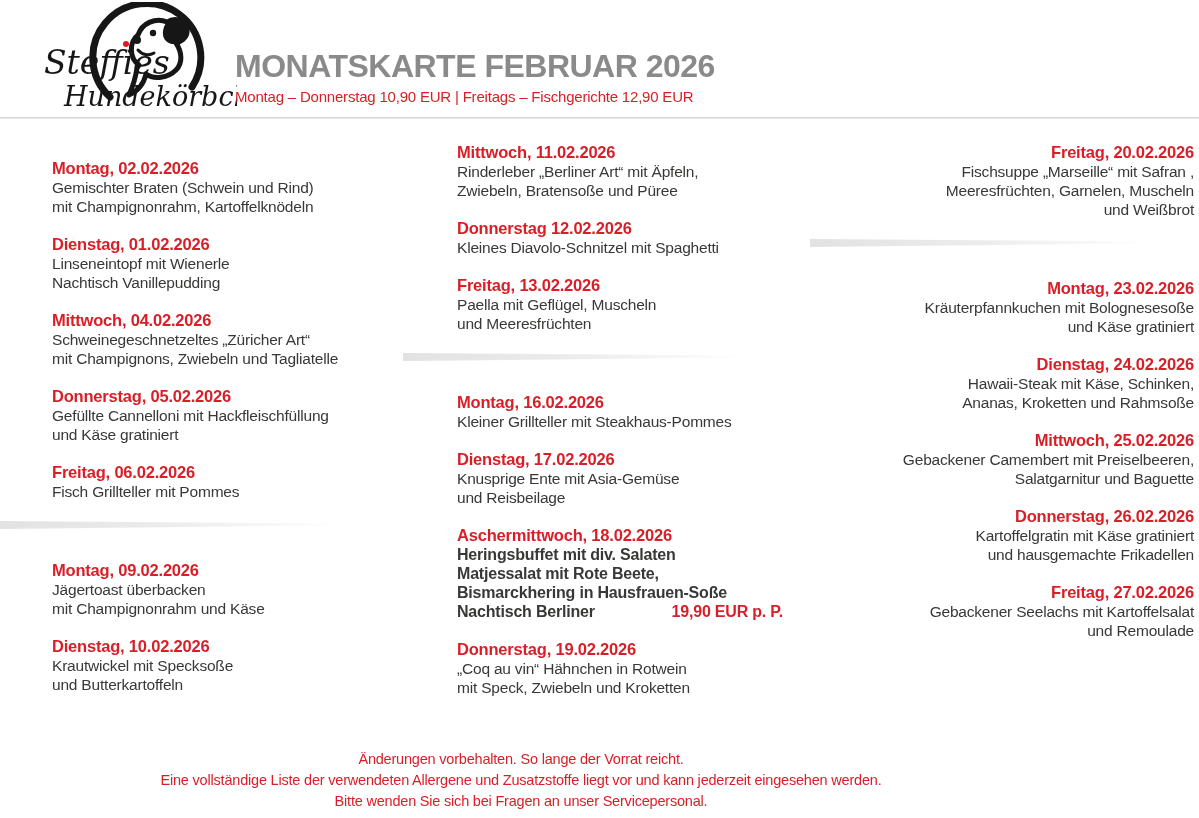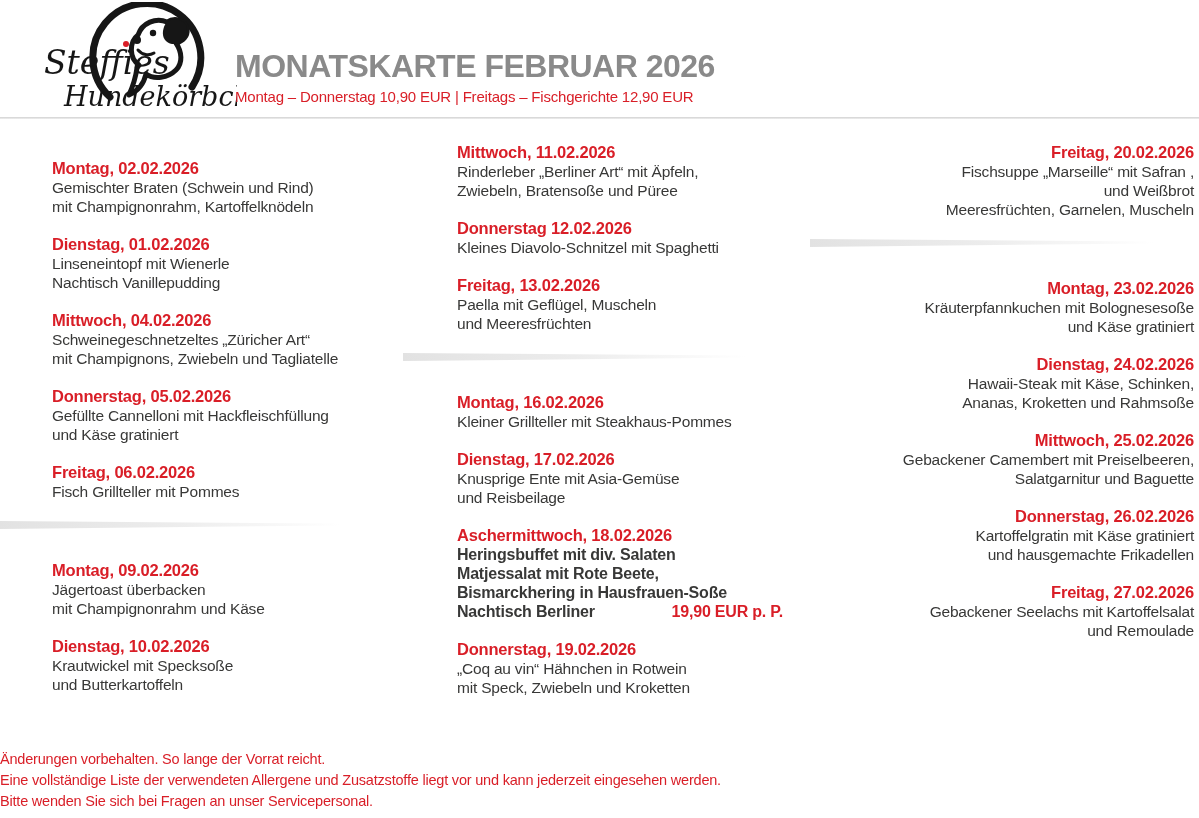--- a/index.html
+++ b/index.html
@@ -44,21 +44,21 @@
   .price-line{display:flex;justify-content:space-between;width:326px;}
   .price{color:var(--red);font-weight:bold;}
   .divider{
     height:9px;width:344px;
     margin:16px 0 32px -54px;
     background:linear-gradient(to right,#e2e2e2,#ececec 50%,#f7f7f7 80%,rgba(255,255,255,0));
     clip-path:polygon(0 10%,100% 40%,100% 60%,0 100%);
   }
   .footer{
     position:absolute;left:0;top:749px;width:1042px;
-    text-align:left;color:var(--red);
+    text-align:center;color:var(--red);
     font-size:14.5px;line-height:21px;letter-spacing:-0.2px;
   }
 </style>
 </head>
 <body>
 
 <svg class="logo" width="195" height="118" viewBox="0 0 195 118">
   <path d="M 68,95 A 54,54 0 1 1 150,85" fill="none" stroke="#161616" stroke-width="7" stroke-linecap="round"></path>
   <g stroke="#161616" stroke-width="5" fill="#ffffff" stroke-linejoin="round" stroke-linecap="round">
     <path d="M97,63 C87,56 87,40 96,33 C100,21 114,15 125,20 C133,15 143,18 145,27 C146,34 141,39 134,41 C140,50 141,61 134,68 C126,76 112,78 104,72 C102,81 96,89 87,93 C91,84 94,73 95,66 Z"></path>
@@ -154,22 +154,22 @@
     <div class="entry">
       <div class="day">Donnerstag, 19.02.2026</div>
       <div class="line">„Coq au vin“ Hähnchen in Rotwein</div>
       <div class="line">mit Speck, Zwiebeln und Kroketten</div>
     </div>
   </div>
 <div class="col col-2">
     <div class="entry">
       <div class="day">Freitag, 20.02.2026</div>
       <div class="line">Fischsuppe „Marseille“ mit Safran ,</div>
+      <div class="line">Meeresfrüchten, Garnelen, Muscheln</div>
       <div class="line">und Weißbrot</div>
-      <div class="line">Meeresfrüchten, Garnelen, Muscheln</div>
     </div>
     <div class="divider"></div>
     <div class="entry">
       <div class="day">Montag, 23.02.2026</div>
       <div class="line">Kräuterpfannkuchen mit Bolognesesoße</div>
       <div class="line">und Käse gratiniert</div>
     </div>
     <div class="entry">
       <div class="day">Dienstag, 24.02.2026</div>
       <div class="line">Hawaii-Steak mit Käse, Schinken,</div>

